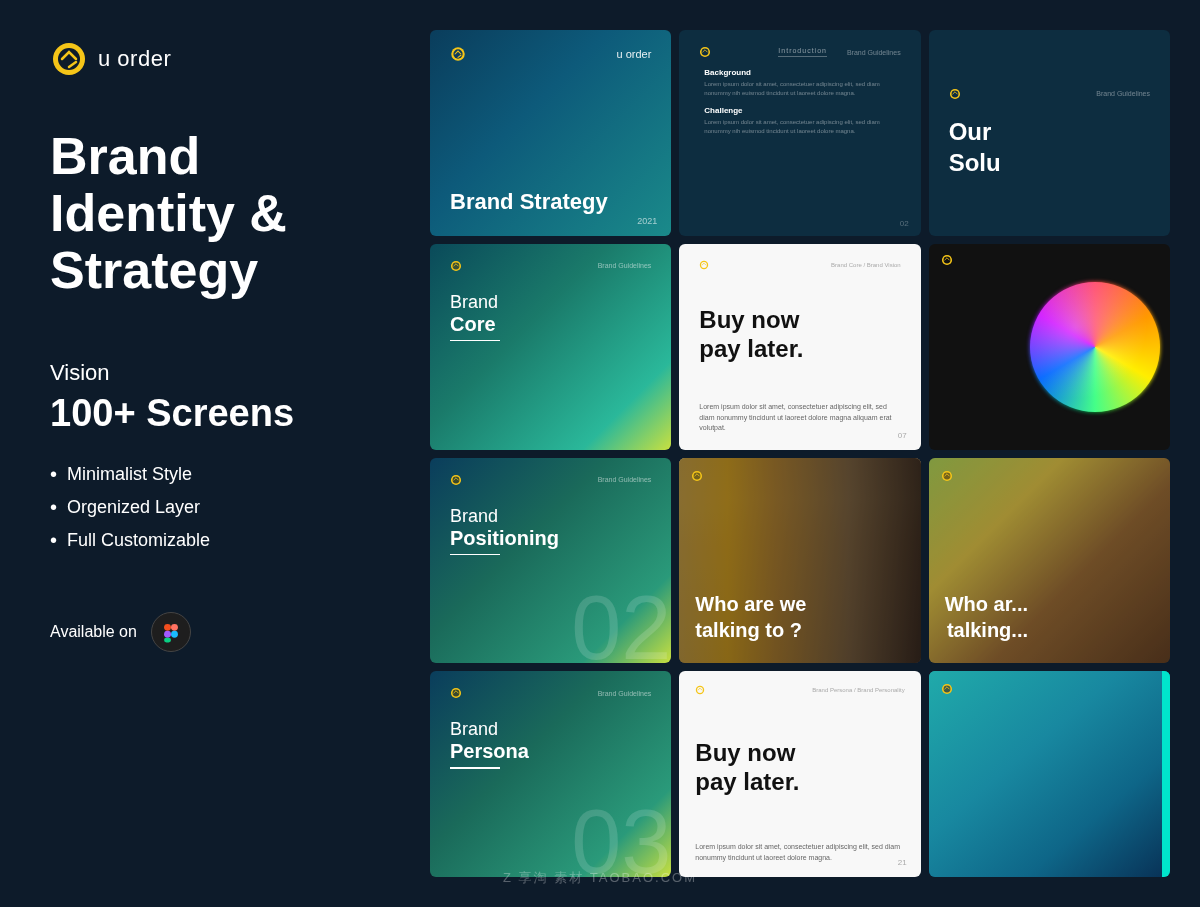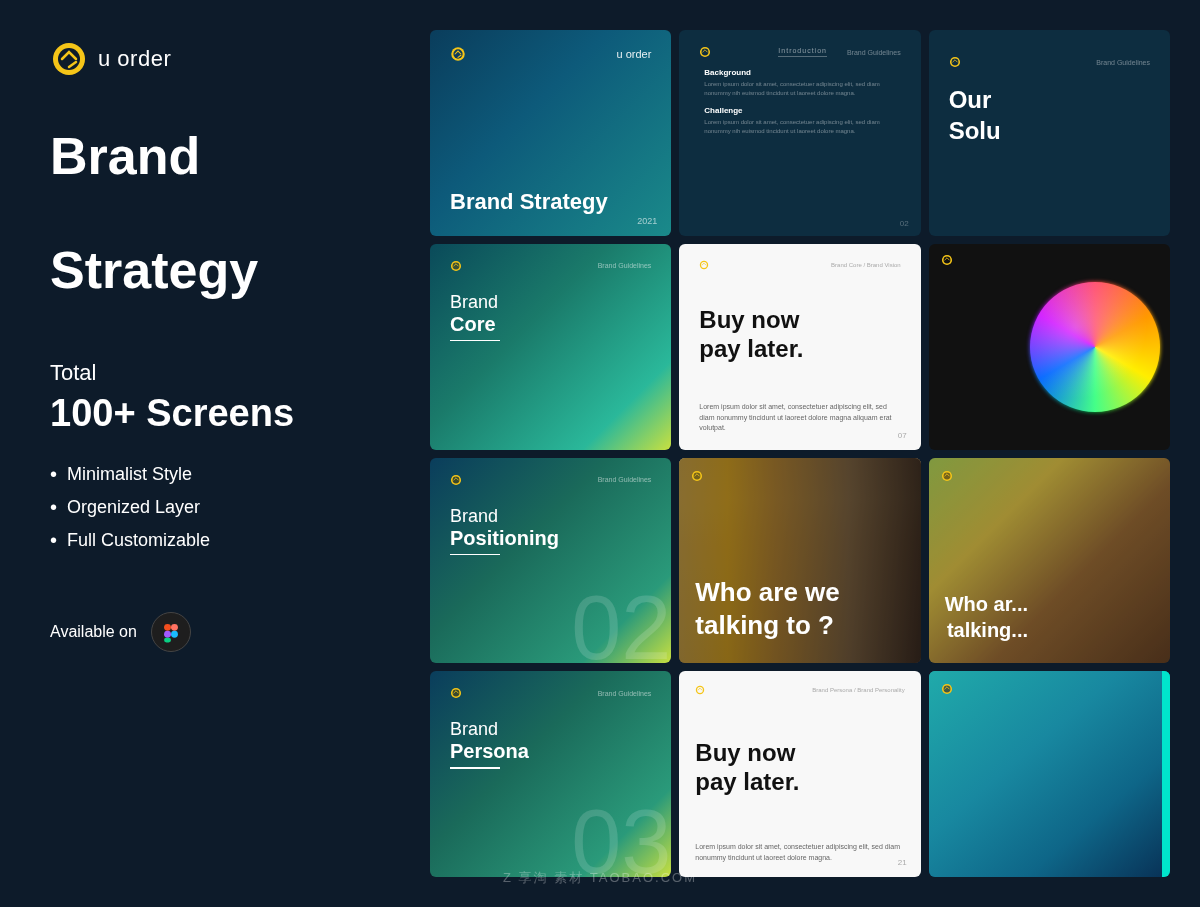--- a/index.html
+++ b/index.html
@@ -307,20 +307,21 @@
     
     .slide-3 {
       overflow: hidden;
     }
 
     .slide-3-content {
       display: flex;
       flex-direction: column;
       height: 100%;
       padding: 26px 20px;
+      justify-content: center;
     }
 
     
     .watermark {
       position: fixed;
       bottom: 20px;
       left: 50%;
       transform: translateX(-50%);
       color: rgba(255,255,255,0.3);
       font-size: 13px;
@@ -375,25 +376,25 @@
       <circle cx="19" cy="19" r="16" fill="#f5c518"></circle>
       <circle cx="19" cy="19" r="11" fill="#0d1b2a"></circle>
       <path d="M12 19 L19 12 L26 19" stroke="#f5c518" stroke-width="2.5" fill="none" stroke-linecap="round"></path>
       <line x1="19" y1="27" x2="26" y2="22" stroke="#f5c518" stroke-width="2.5" stroke-linecap="round"></line>
     </svg>
     <span class="logo-text">u order</span>
   </div>
 
   <div class="brand-title">
     <span>Brand</span><br>
-    <br>
+    <span>Identity &amp;</span><br>
     <span>Strategy</span>
   </div>
 
-  <div class="total-label">Total</div>
+  <div class="total-label">Vision</div>
   <div class="screens-count">100+ Screens</div>
 
   <ul class="features-list">
     <li>Minimalist Style</li>
     <li>Orgenized Layer</li>
     <li>Full Customizable</li>
   </ul>
 
   <div class="available-row">
     <span class="available-text">Available on</span>
@@ -526,21 +527,21 @@
 
       <div style="position:absolute; inset:0; background:linear-gradient(to right, #c8a045 0%, #d4a020 20%, #b08030 40%, #7a6040 70%, #3a2a20 100%); opacity:0.9;"></div>
       <div style="position:absolute; inset:0; background:rgba(0,0,0,0.3);"></div>
       <div style="position:absolute; top:10px; left:12px;">
         <svg width="12" height="12" viewBox="0 0 38 38">
           <circle cx="19" cy="19" r="16" fill="#f5c518"></circle>
           <circle cx="19" cy="19" r="11" fill="rgba(30,30,30,0.6)"></circle>
           <path d="M12 19 L19 12 L26 19" stroke="#f5c518" stroke-width="2.5" fill="none" stroke-linecap="round"></path>
         </svg>
       </div>
-      <div class="slide-8-headline" style="position:absolute; bottom:20px; left:16px; font-size:26px; font-weight:700; color:white; line-height:1.3;">Who are we<br>talking to ?</div>
+      <div class="slide-8-headline" style="position:absolute; bottom:20px; left:16px; font-size:20px; font-weight:700; color:white; line-height:1.3;">Who are we<br>talking to ?</div>
     </div>
   </div>
 
   <div class="slide-card slide-9" style="background:linear-gradient(135deg, #a0c050 0%, #c8b040 30%, #8a6030 60%, #5a3a20 100%); overflow:hidden; position:relative;">
     <div style="position:absolute; inset:0; background:rgba(0,0,0,0.2);"></div>
     <div style="position:absolute; top:10px; left:12px;">
       <svg width="12" height="12" viewBox="0 0 38 38">
         <circle cx="19" cy="19" r="16" fill="#f5c518"></circle>
         <circle cx="19" cy="19" r="11" fill="rgba(30,30,30,0.6)"></circle>
         <path d="M12 19 L19 12 L26 19" stroke="#f5c518" stroke-width="2.5" fill="none" stroke-linecap="round"></path>

